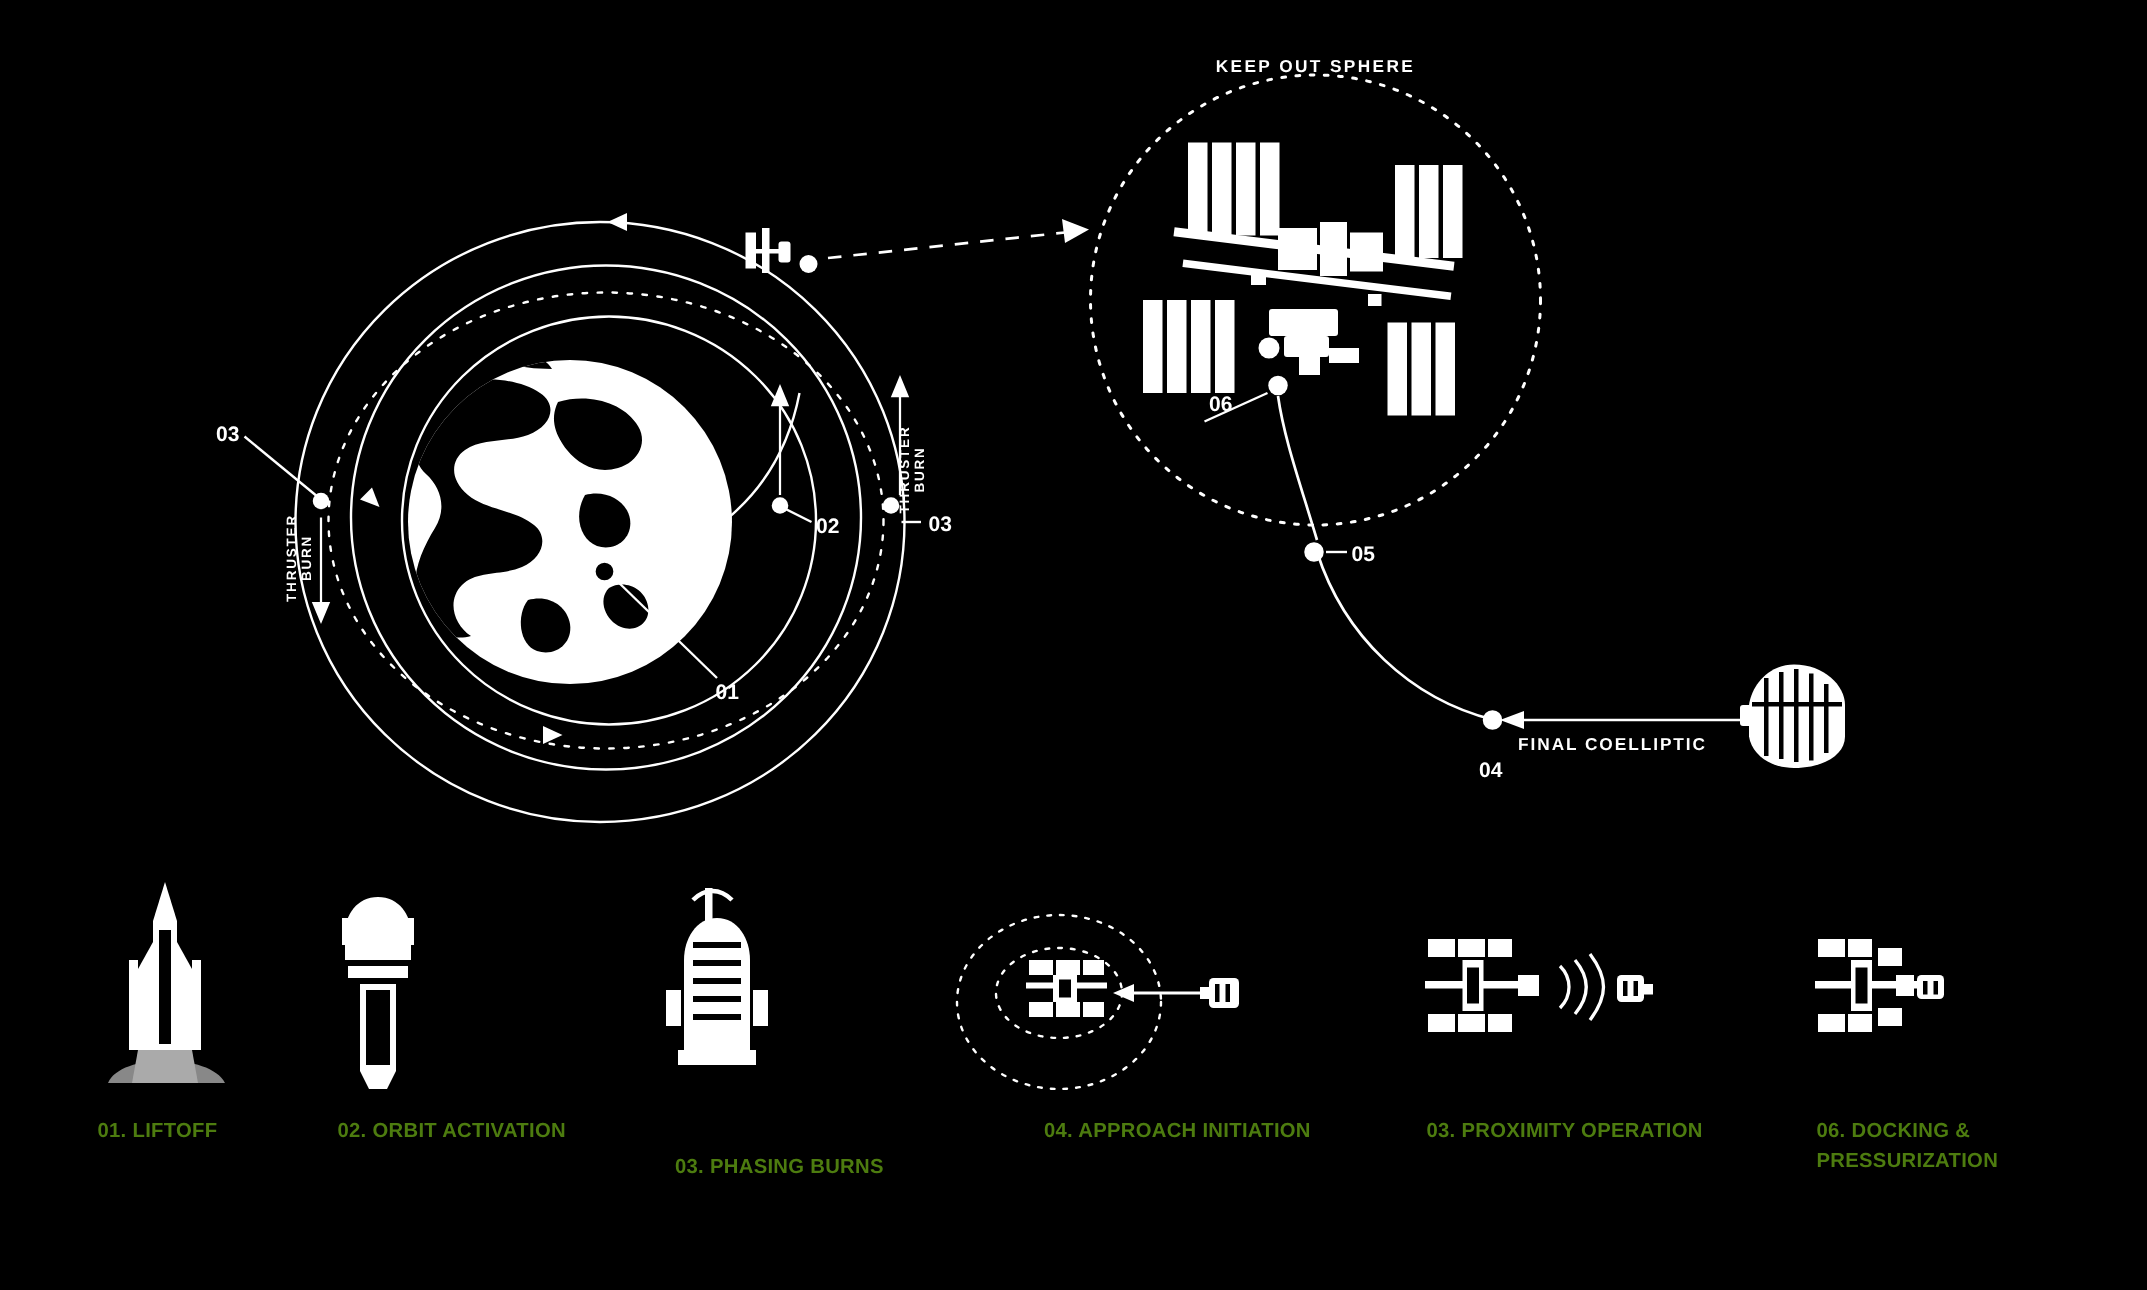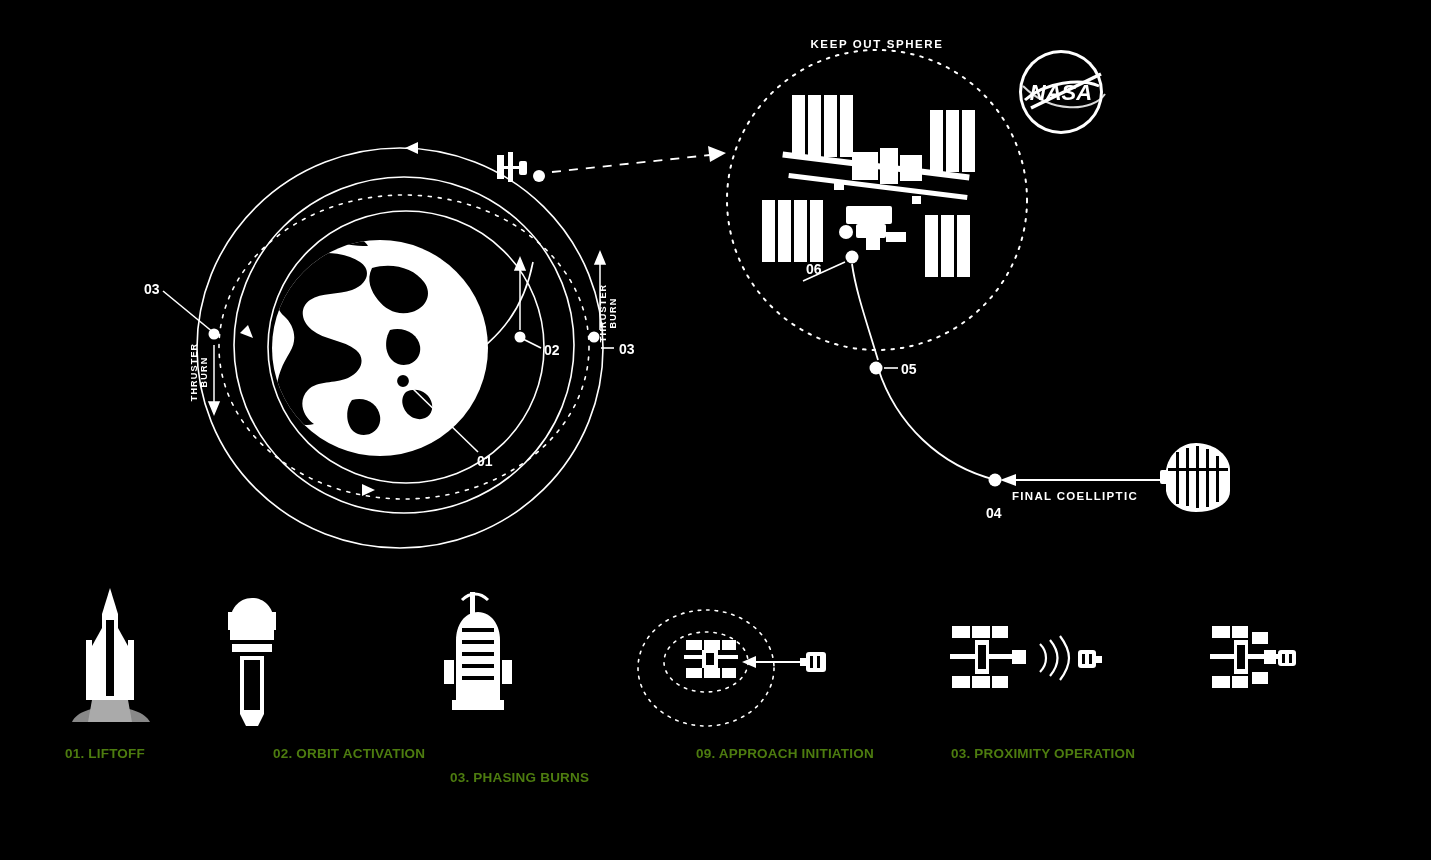--- a/index.html
+++ b/index.html
@@ -329,30 +329,22 @@
       <rect x="1237" y="645" width="8" height="24" fill="#000000"></rect>
       <rect x="1264" y="650" width="12" height="14"></rect>
       <g>
         <rect x="1278" y="650" width="18" height="16" rx="3"></rect>
         <rect x="1282" y="654" width="3" height="9" fill="#000000"></rect>
         <rect x="1289" y="654" width="3" height="9" fill="#000000"></rect>
       </g>
     </g>
   </svg>
 
-  <div class="nasa-wrap">
-    <svg viewBox="0 0 120 100" width="120" height="100">
-      <circle cx="60" cy="50" r="42" fill="#ffffff"></circle>
-      <circle cx="60" cy="50" r="39" fill="#000000"></circle>
-      <path d="M24 58 C44 40 80 36 98 44" fill="none" stroke="#ffffff" stroke-width="3"></path>
-      <path d="M22 44 C50 72 92 70 104 52" fill="none" stroke="#ffffff" stroke-width="2" opacity="0.85"></path>
-      <path d="M30 66 L100 32" stroke="#ffffff" stroke-width="3.5"></path>
-      <text x="60" y="58" text-anchor="middle" font-family="Liberation Sans, sans-serif" font-size="22" font-weight="bold" font-style="italic" fill="#ffffff">NASA</text>
-    </svg>
-  </div>
 
   <div class="step-caption" style="left:65px; top:744px;">01. LIFTOFF</div>
-  <div class="step-caption" style="left:225px; top:744px;margin-left:48px;">02. ORBIT ACTIVATION</div>
+  <div class="step-caption" style="left:225px; top:744px;">02. ORBIT ACTIVATION</div>
   <div class="step-caption" style="left:450px; top:768px;">03. PHASING BURNS</div>
-  <div class="step-caption" style="left:696px; top:744px;">09. APPROACH INITIATION</div>
+  <div class="step-caption" style="left:696px; top:744px;">04. APPROACH INITIATION</div>
   <div class="step-caption" style="left:951px; top:744px;">03. PROXIMITY OPERATION</div>
+  <div class="step-caption" style="left:1211px; top:744px; width:175px;">06. DOCKING &amp;
+PRESSURIZATION</div>
 
 </div>
 
 </body></html>

